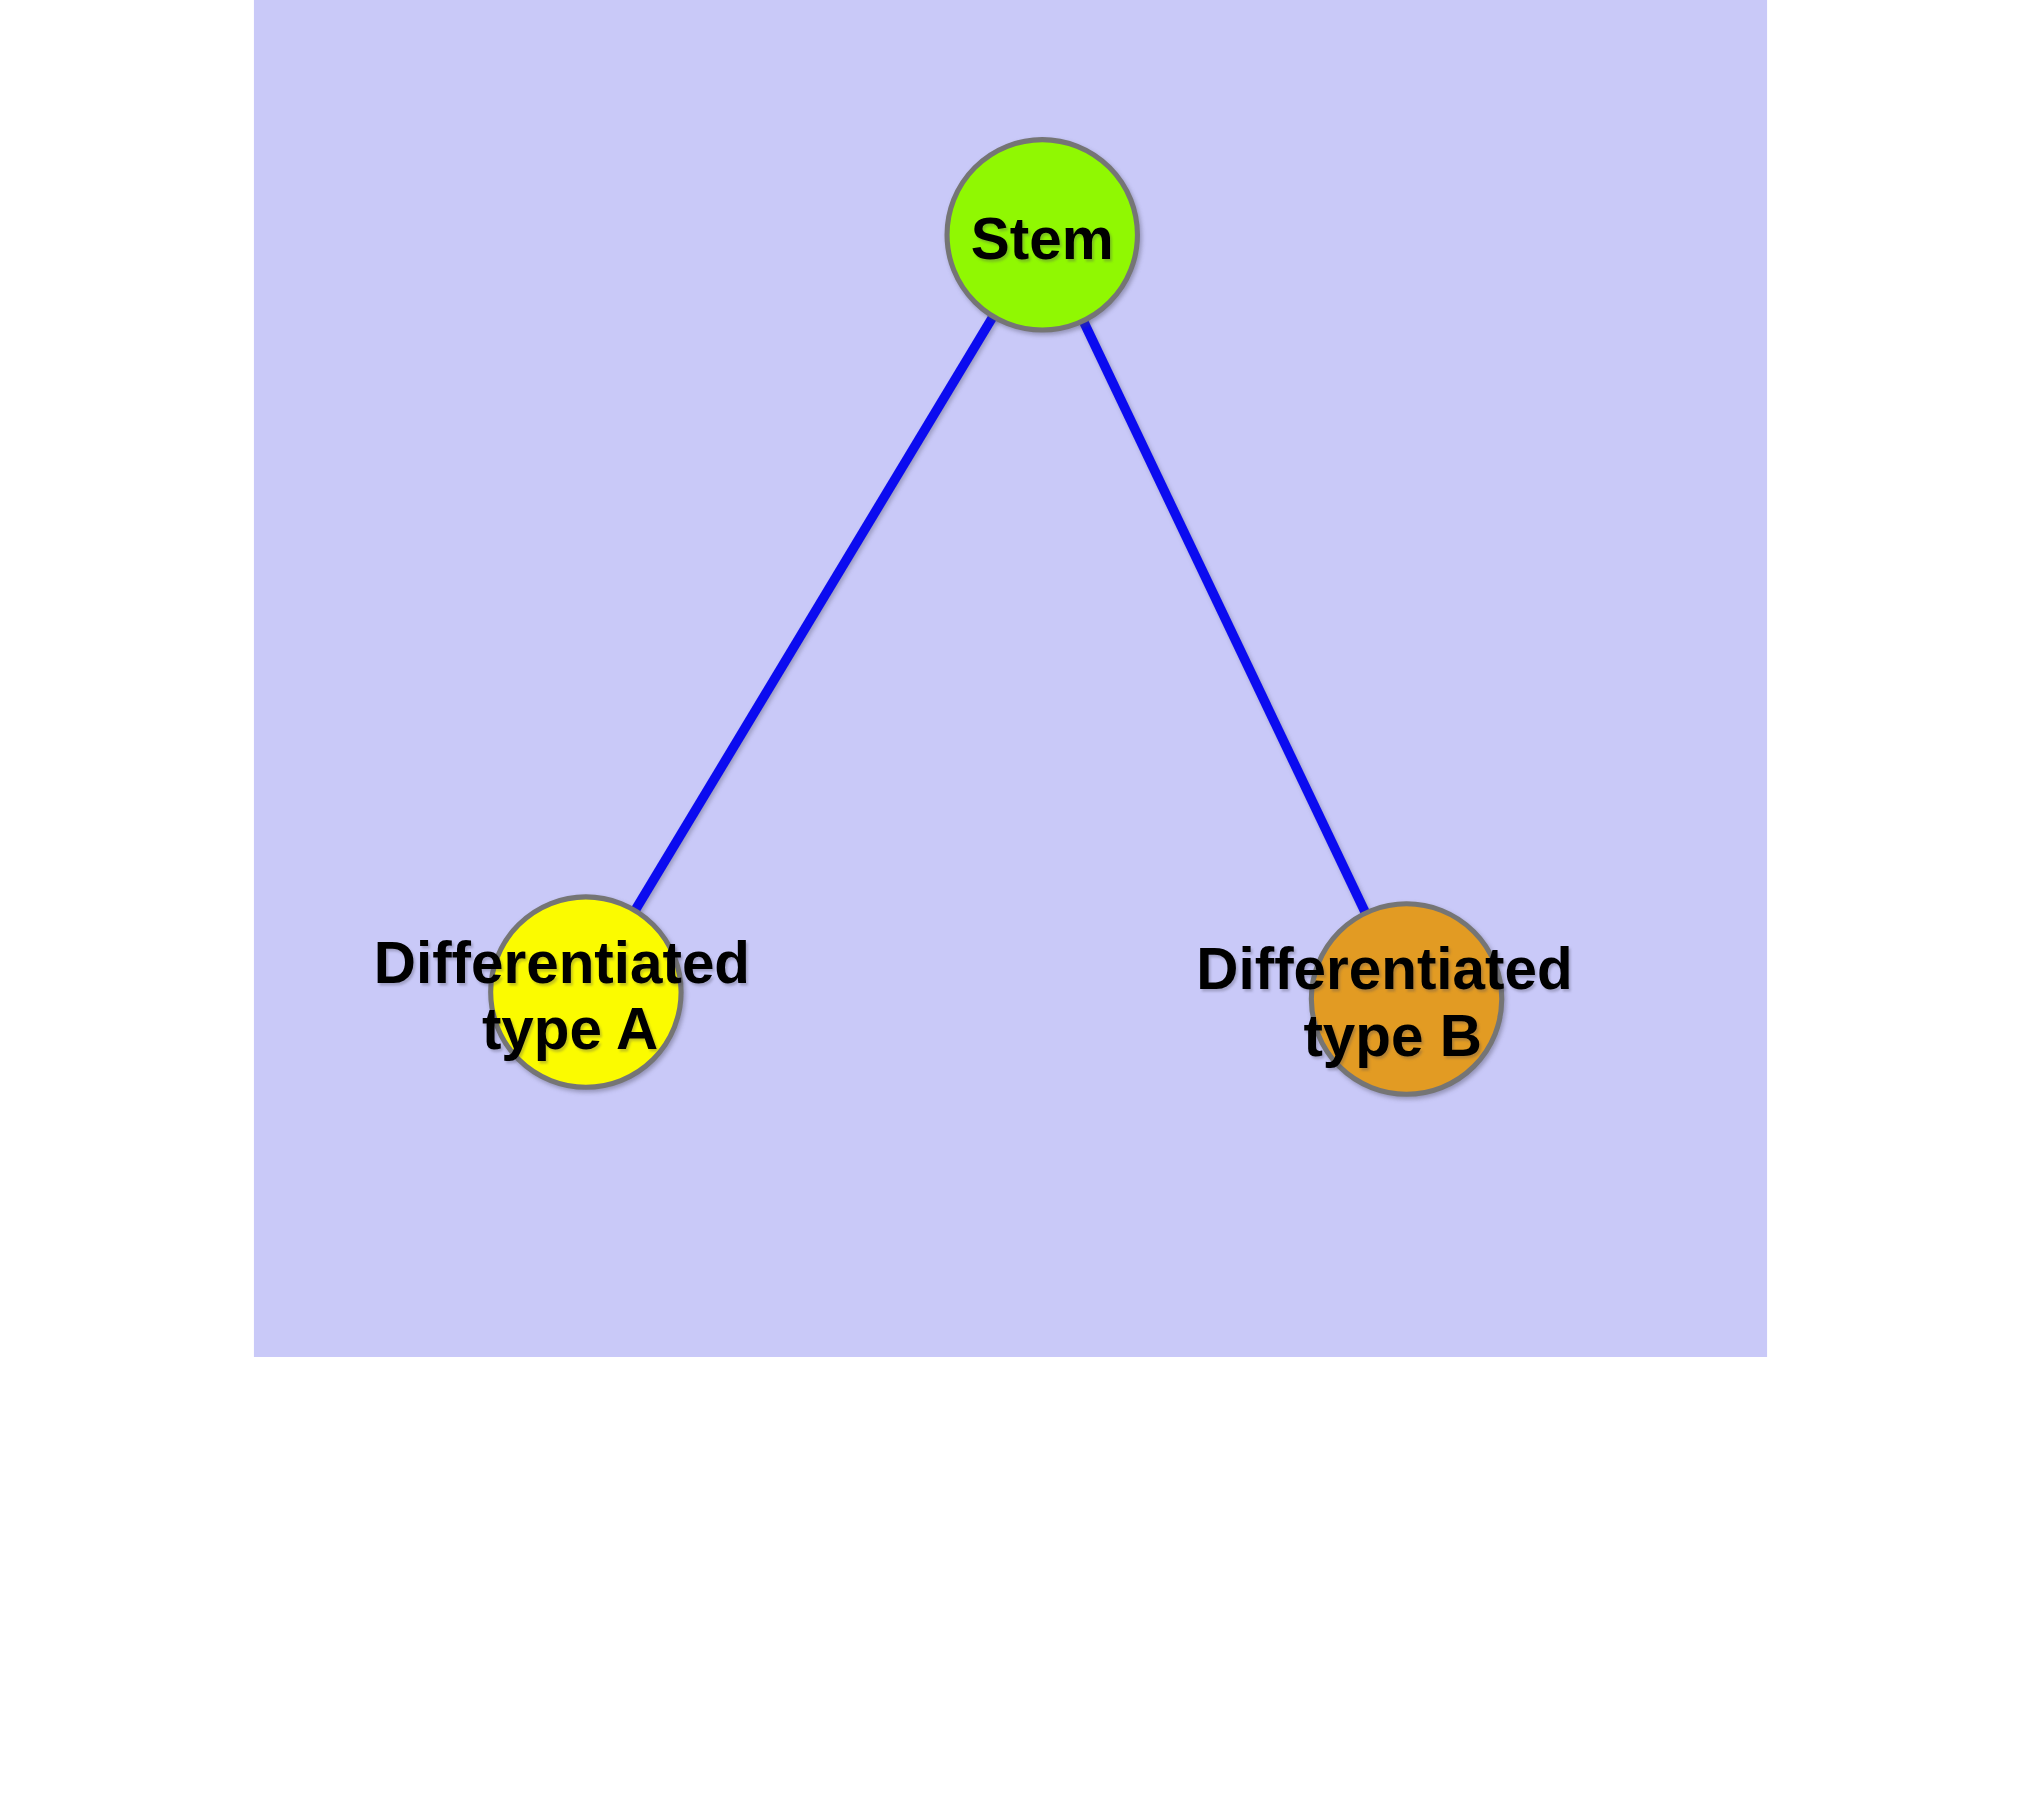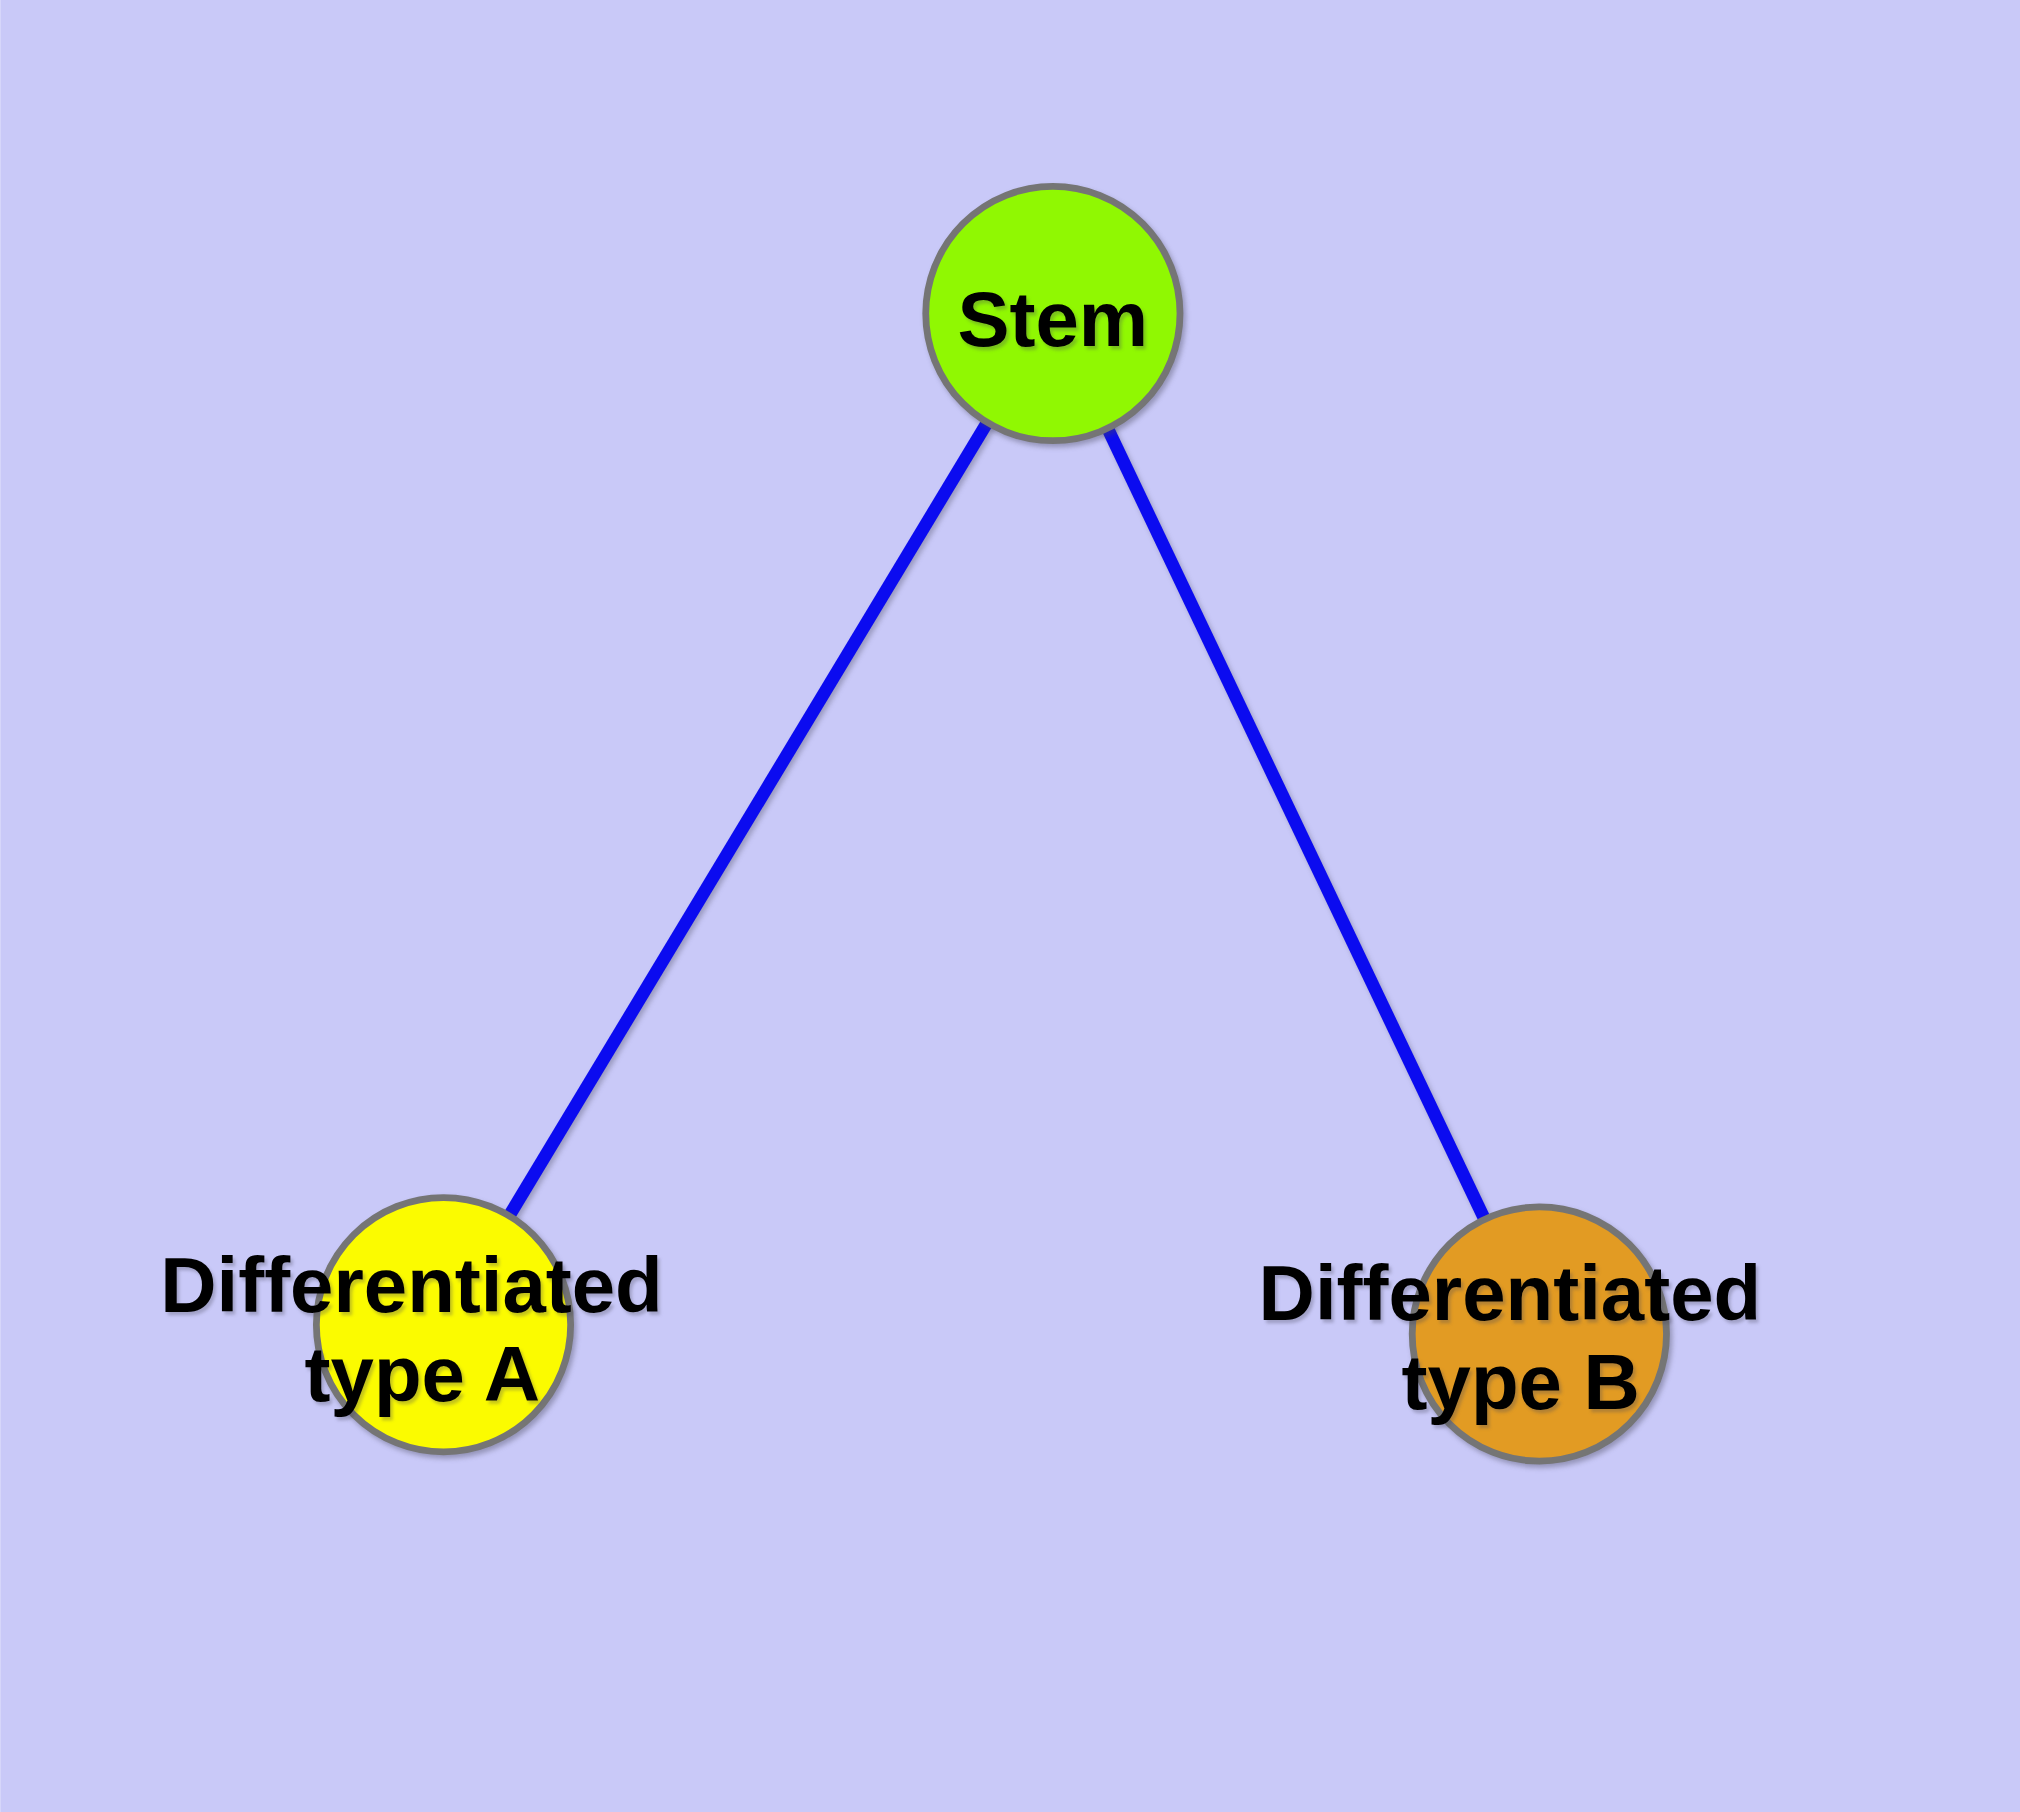--- a/index.html
+++ b/index.html
@@ -3,21 +3,21 @@
 <meta charset="utf-8">
 <style>
   html, body {
     margin: 0;
     padding: 0;
     background: #ffffff;
   }
   .stage {
     position: relative;
     width: 2021px;
-    height: 1812px;
+    height: 1357px;
     overflow: hidden;
   }
   .stage svg {
     display: block;
     width: 100%;
     height: 100%;
   }
   .edge {
     stroke-width: 15px;
     stroke-linecap: butt;

